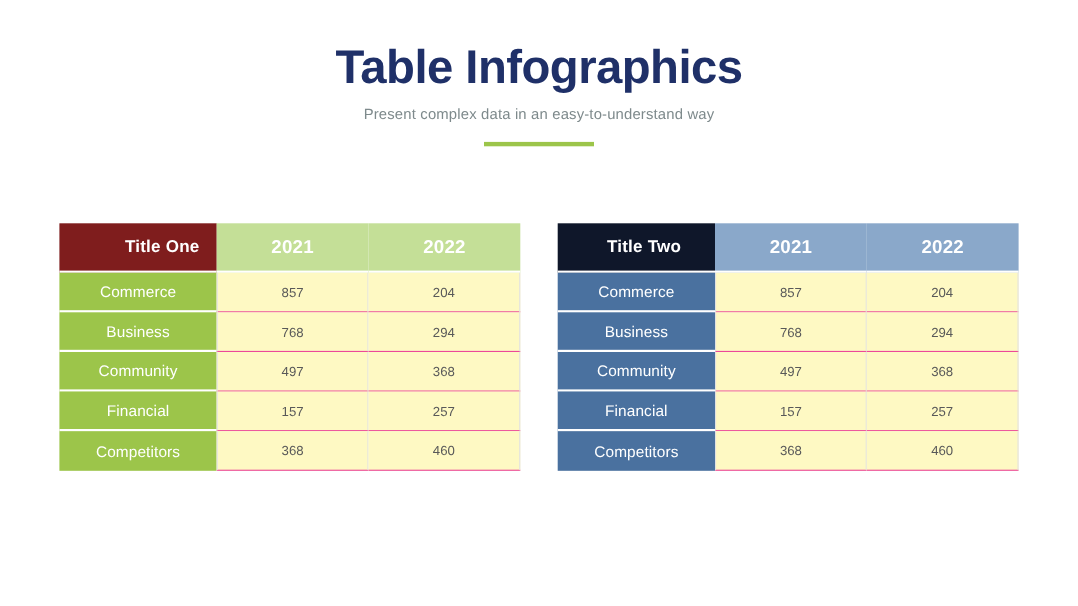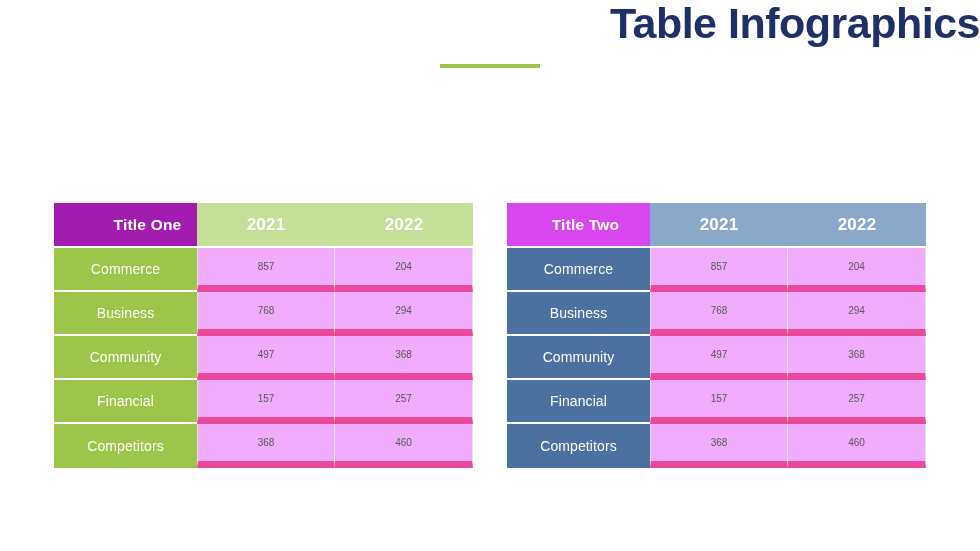--- a/index.html
+++ b/index.html
@@ -19,21 +19,22 @@
   
   .slide {
     width: 980px;
     height: 551px;
     position: relative;
     box-sizing: border-box;
   }
 
   .header {
     width: 100%;
-    text-align: right;
+    text-align: center;
+    padding-top: 38px;
   }
 
   .slide-title {
     font-size: 43px;
     font-weight: bold;
     color: #1f3068;
     letter-spacing: -0.5px;
     line-height: 1.08;
     margin: 0;
   }
@@ -69,21 +70,21 @@
     border-spacing: 0;
     width: 419px;
     table-layout: fixed;
   }
 
   .info-table col.c-label { width: 143px; }
   .info-table col.c-year  { width: 138px; }
 
   .info-table th,
   .info-table td {
-    height: 44px;
+    height: 36px;
     font-size: 13.5px;
     text-align: center;
     vertical-align: middle;
     padding: 0;
     box-sizing: border-box;
   }
 
   
   .info-table thead th {
     height: 45px;
@@ -106,52 +107,53 @@
     letter-spacing: 0.1px;
     border-bottom: 2px solid #ffffff;
   }
   .info-table tbody tr:last-child td.label-cell {
     border-bottom: none;
     margin-left: 32px;
   }
 
   
   .info-table tbody td.value-cell {
-    background: #f0abfc;
+    background: #fef9c3;
     color: #595959;
-    font-size: 10px;
-    border-bottom: 7px solid #ec4899;
+    font-size: 12px;
+    border-bottom: 1px solid #ec4899;
     border-right: 1px solid #e2e2e2;
   }
   .info-table tbody td.value-cell.first-value {
     border-left: 1px solid #e2e2e2;
   }
 
   
   .info-table thead th {
     border-bottom: 2px solid #ffffff;
   }
 
   
-  .theme-green thead th.title-cell { background: #a21caf; padding-left: 44px; }
+  .theme-green thead th.title-cell { background: #7f1d1d; padding-left: 44px; }
   .theme-green thead th.year-cell  { background: #c4df97; }
   .theme-green tbody td.label-cell { background: #9cc54a; }
 
   
-  .theme-blue thead th.title-cell { background: #d946ef; padding-left: 14px; }
+  .theme-blue thead th.title-cell { background: #0f172a; padding-left: 14px; }
   .theme-blue thead th.year-cell  { background: #8aa8ca; }
   .theme-blue tbody td.label-cell { background: #4a719f; }
 </style>
 </head>
 <body>
 
 <div class="slide">
 
   <div class="header">
     <h1 class="slide-title">Table Infographics</h1>
+    <p class="slide-subtitle">Present complex data in an easy-to-understand way</p>
     <div class="accent-bar"></div>
   </div>
 
   <div class="tables-row">
 
   <table class="info-table theme-green">
         <colgroup>
           <col class="c-label">
           <col class="c-year">
           <col class="c-year">

